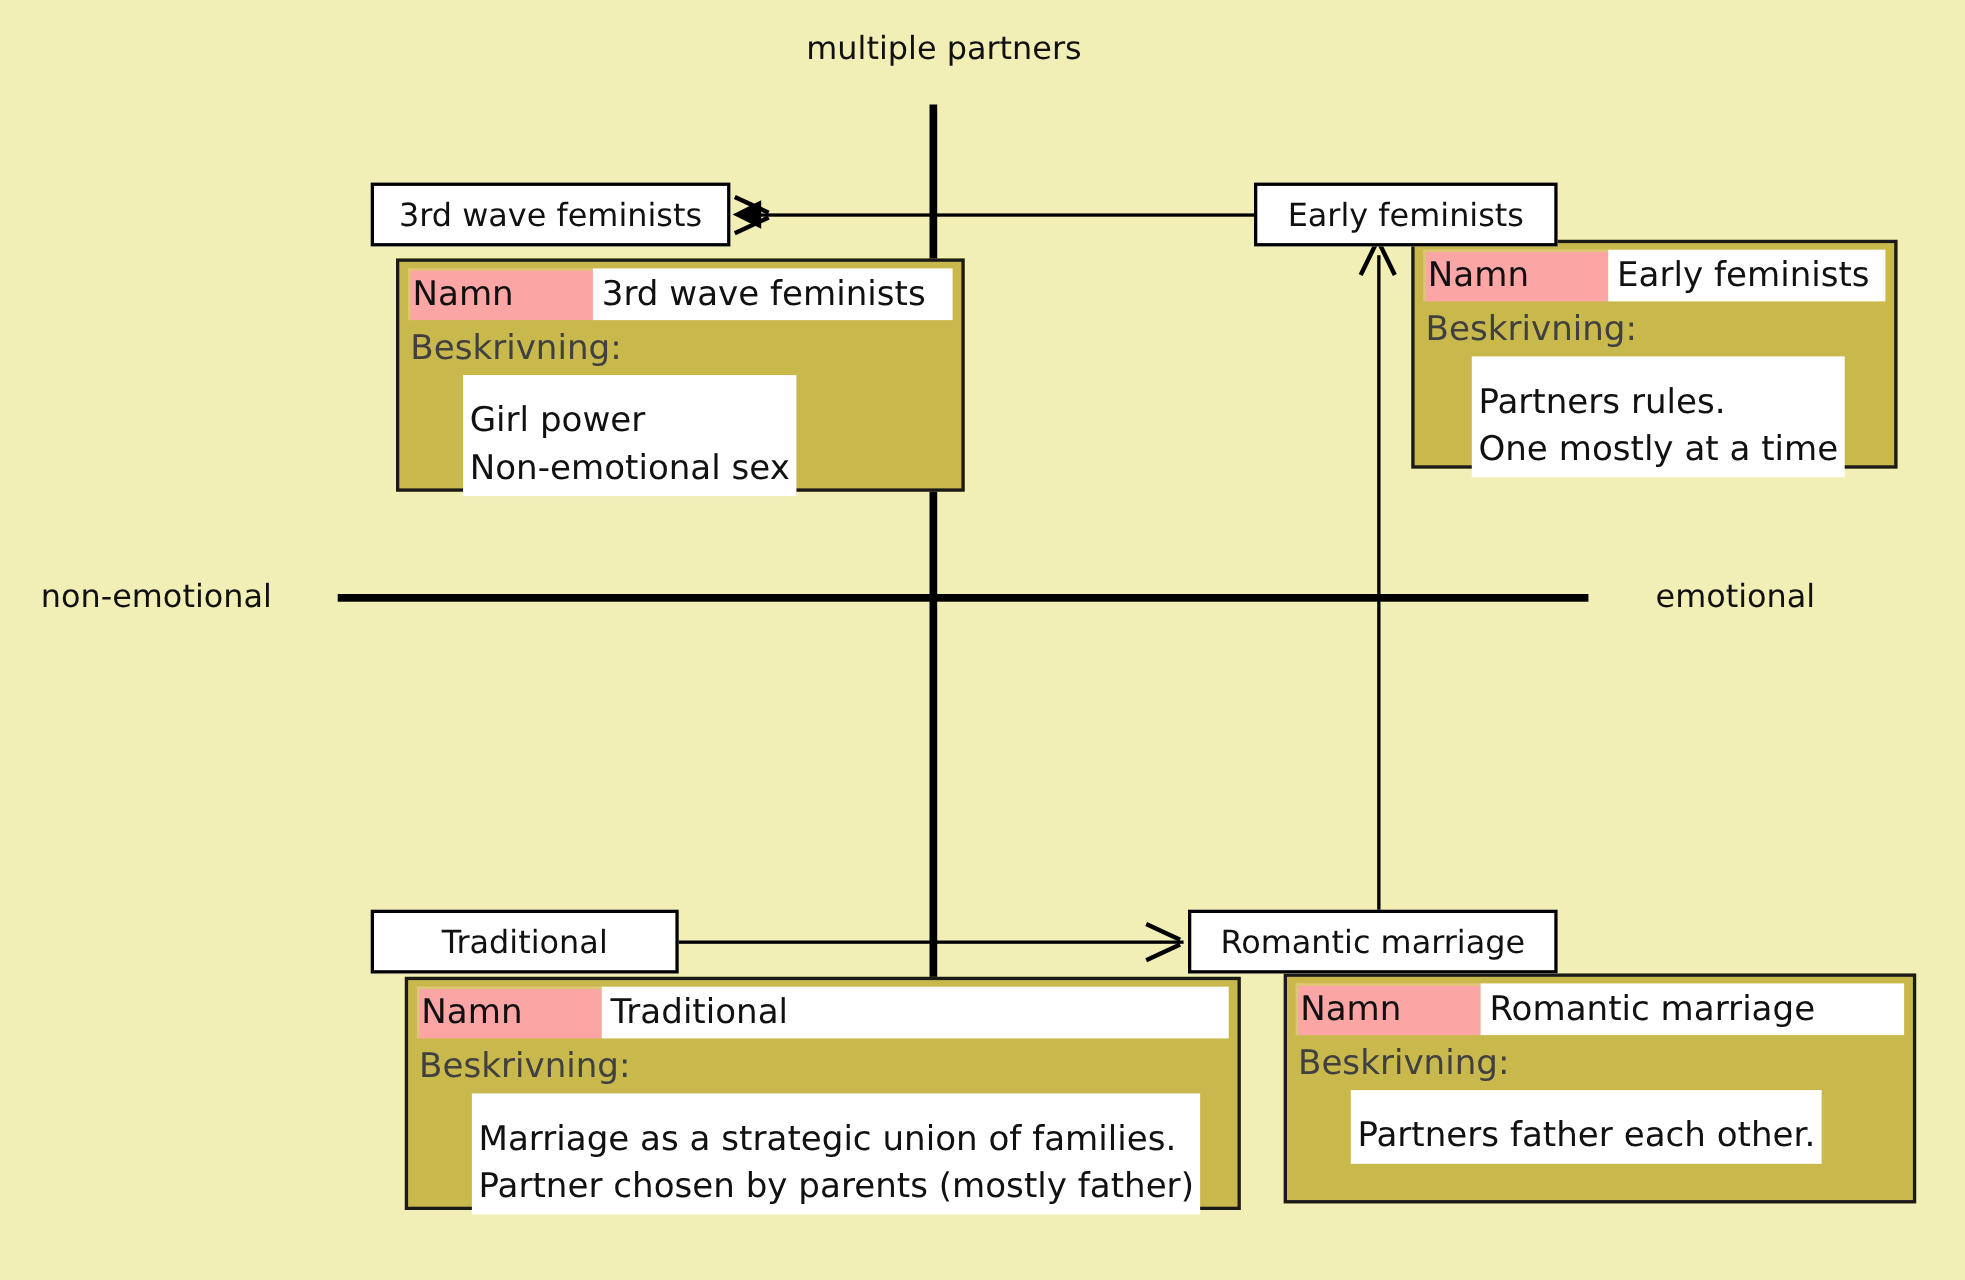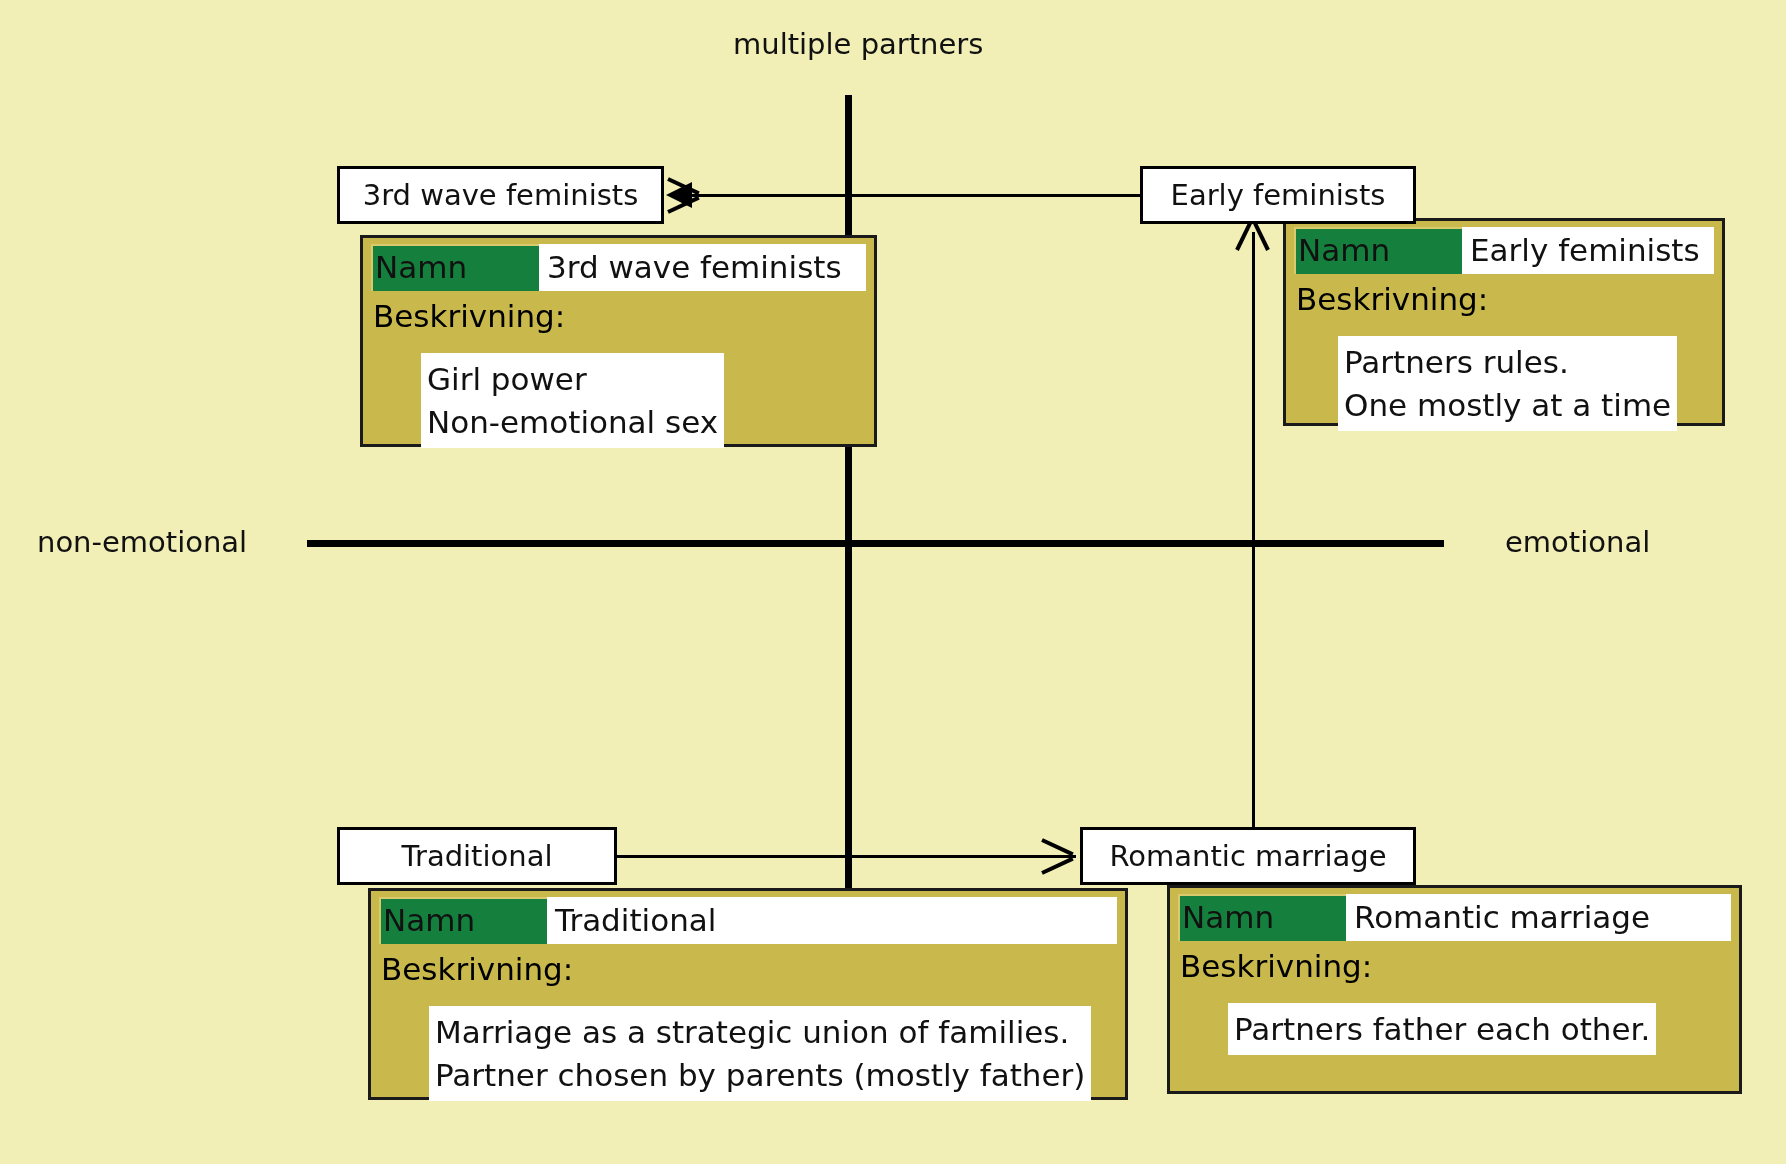--- a/index.html
+++ b/index.html
@@ -60,50 +60,49 @@
     height:47px;
   }
   .field-label{
     font-size:31px;
     color:#111;
     line-height:47px;
     white-space:nowrap;
     padding-left:2px;
   }
   .namn-label{
-    background:#15803d;
+    background:#fca5a5;
     min-width:168px;
     border-top:2px solid #d9cb6d;
     border-left:2px solid #d9cb6d;
     box-sizing:border-box;
     line-height:43px;
   }
   .namn-value{
     background:#ffffff;
     font-size:31px;
     color:#111;
     line-height:47px;
     white-space:nowrap;
     flex:1;
     padding-left:8px;
     box-sizing:border-box;
   }
   .desc-label{
     font-size:31px;
-    color:#000000;
+    color:#404040;
     line-height:50px;
     padding-left:2px;
   }
   .desc-box{
     background:#ffffff;
     margin-left:50px;
-    padding:5px 6px 4px 6px;
+    padding:20px 6px 4px 6px;
     box-sizing:border-box;
     display:inline-block;
-    margin-top:12px;
   }
   .desc-line{
     font-size:31px;
     color:#111;
     line-height:43px;
     white-space:nowrap;
   }
 </style>
 </head>
 <body>

